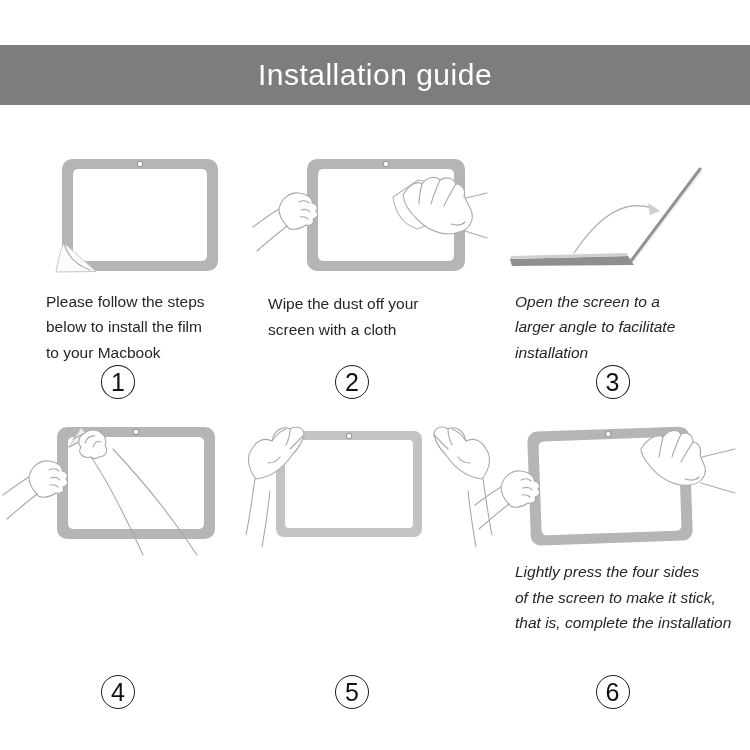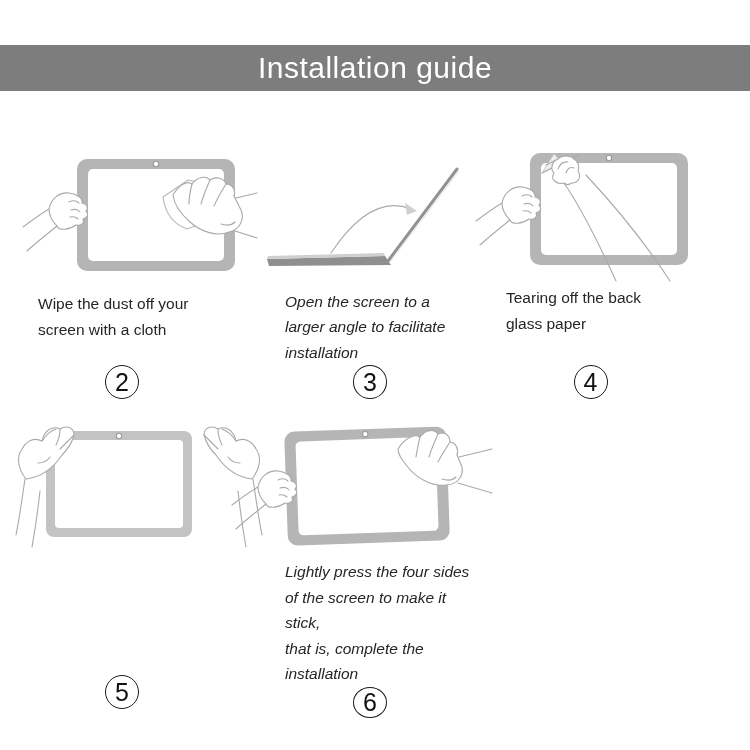--- a/index.html
+++ b/index.html
@@ -1,21 +1,21 @@
 <!DOCTYPE html>
 <html><head>
 <meta charset="utf-8">
 <style>
   html,body { margin:0; padding:0; background:#ffffff; }
   .page {
     position:relative; width:750px; height:750px; background:#ffffff;
     font-family:"Liberation Sans", sans-serif; overflow:hidden;
   }
   .header-bar {
-    position:absolute; top:45px; left:0; width:750px; height:46px;
+    position:absolute; top:45px; left:0; width:750px; height:60px;
     background:#7d7d7d; display:flex; align-items:center; justify-content:center;
   }
   .page-title {
     color:#ffffff; font-size:30px; font-weight:400; letter-spacing:0.5px; margin:0;
   }
   .steps-grid {
     position:absolute; top:141px; left:0; width:750px;
     display:grid; grid-template-columns:230px 230px 255px;
     grid-template-rows:264px 300px; row-gap:10px;
     padding-left:25px; box-sizing:border-box;
@@ -45,20 +45,37 @@
 <body>
 
 <div class="page">
 
   <div class="header-bar">
     <h1 class="page-title">Installation guide</h1>
   </div>
 
   <div class="steps-grid">
 
+    <section class="step col1 row1">
+      <div class="illo" aria-label="screen-with-peeling-film">
+        <svg width="200" height="140" viewBox="0 0 200 140">
+          <rect x="22" y="14" width="156" height="112" rx="10" fill="#b5b5b5"></rect>
+          <rect x="33" y="24" width="134" height="92" rx="5" fill="#ffffff"></rect>
+          <circle cx="100" cy="19" r="2.7" fill="#ffffff" stroke="#9a9a9a" stroke-width="1.1"></circle>
+          <path d="M 24,98 L 56,126.5 L 16,127 C 18,116 20,106 24,98 Z" fill="#fbfbfb" stroke="#c8c8c8" stroke-width="1"></path>
+          <path d="M 24,98 C 27,110 36,120 50,125" class="lineart" stroke="#dadada"></path>
+        </svg>
+      </div>
+      <p class="caption">Please follow the steps
+below to install the film
+to your Macbook</p>
+      <div class="badge">
+        <span>1</span>
+      </div>
+    </section>
 
     <section class="step col2 row1">
       <div class="illo" aria-label="hand-wiping-screen-with-cloth">
         <svg width="230" height="140" viewBox="0 0 230 140">
           <rect x="52" y="12" width="158" height="112" rx="10" fill="#b5b5b5"></rect>
           <rect x="63" y="22" width="136" height="92" rx="5" fill="#ffffff"></rect>
           <circle cx="131" cy="17" r="2.7" fill="#ffffff" stroke="#9a9a9a" stroke-width="1.1"></circle>
 
           <path class="lineart" d="M 2,104 C 12,95 22,87 32,79 M -2,80 C 6,74 14,68 24,62"></path>
           <path class="lineart handfill" d="M 24,62 C 26,52 34,45 44,46 C 52,47 58,51 57,56 C 62,57 64,61 61,64 C 64,67 63,71 58,72 C 60,76 56,79 51,78 C 44,83 34,84 32,79 C 28,75 24,69 24,62 Z"></path>
@@ -109,22 +126,20 @@
 
           <path class="lineart" d="M -18,104 C -8,95 2,87 12,79 M -22,80 C -14,74 -6,68 4,62"></path>
           <path class="lineart handfill" d="M 4,62 C 6,52 14,45 24,46 C 32,47 38,51 37,56 C 42,57 44,61 41,64 C 44,67 43,71 38,72 C 40,76 36,79 31,78 C 24,83 14,84 12,79 C 8,75 4,69 4,62 Z"></path>
           <path class="lineart" d="M 24,55 q 6,-3 10,1 M 26,63 q 6,-2 9,2 M 25,70 q 5,-1 8,2"></path>
 
           <path class="lineart" d="M 118,140 C 102,105 84,68 66,42 M 172,140 C 146,100 116,64 88,34"></path>
           <path class="lineart handfill" d="M 66,42 C 58,44 52,38 56,32 C 52,28 54,20 60,18 C 64,14 72,14 76,18 C 80,20 82,26 80,30 C 84,36 80,42 74,42 C 71,44 68,44 66,42 Z"></path>
           <path class="lineart" d="M 60,28 q 3,-8 10,-7 M 68,32 q 2,-7 8,-5"></path>
         </svg>
       </div>
-      <p class="caption">Tearing off the back
-glass paper</p>
       <div class="badge">
         <span>4</span>
       </div>
     </section>
 
     <section class="step col2 row2">
       <div class="illo" aria-label="two-hands-aligning-film">
         <svg width="240" height="140" viewBox="0 0 240 140">
           <rect x="26" y="16" width="146" height="106" rx="8" fill="#c3c3c3"></rect>
           <rect x="35" y="25" width="128" height="88" rx="4" fill="#ffffff"></rect>

